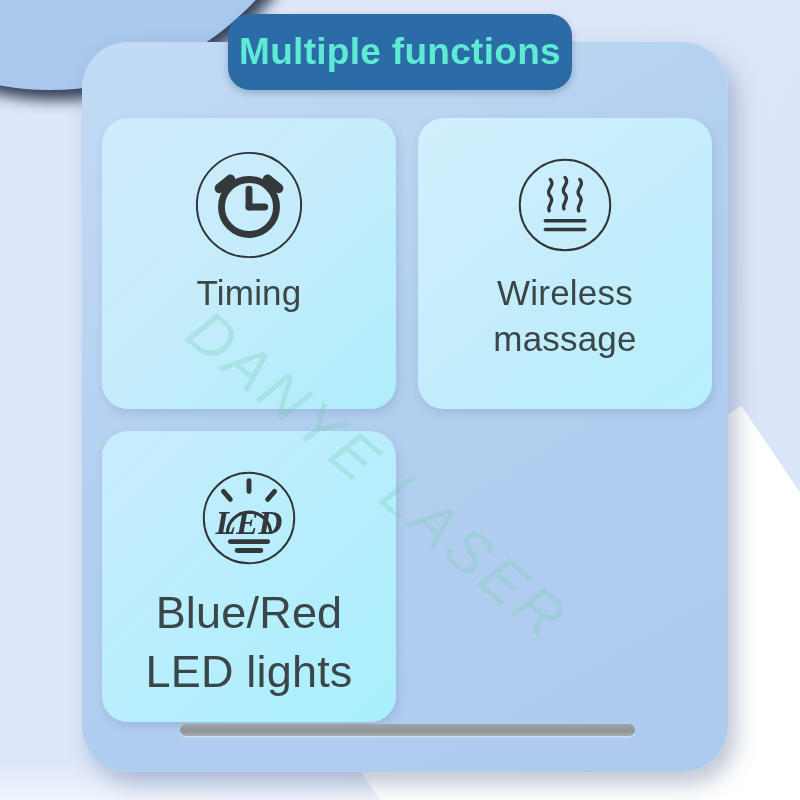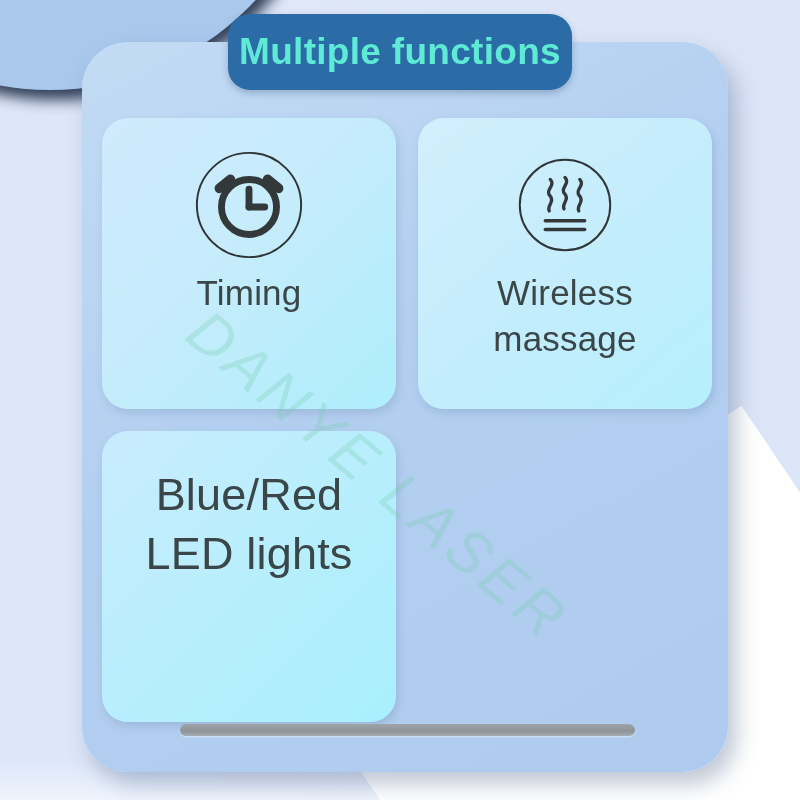--- a/index.html
+++ b/index.html
@@ -252,20 +252,32 @@
             <path d="M75 34 c6 6 -6 11 0 17 c5 6 -4 10 -1 15" fill="none" stroke="#33393b" stroke-width="3.4" stroke-linecap="round"></path>
             <line x1="40" y1="76" x2="80" y2="76" stroke="#33393b" stroke-width="3.6" stroke-linecap="round"></line>
             <line x1="40" y1="85" x2="80" y2="85" stroke="#33393b" stroke-width="3.6" stroke-linecap="round"></line>
           </svg>
         </div>
         <div class="card-label">Wireless
 massage</div>
       </div>
 
       <div class="card card-4">
+        <div class="icon-wrap">
+          <svg viewBox="0 0 120 120" aria-hidden="true">
+            <circle cx="60" cy="60" r="46" fill="none" stroke="#2f3638" stroke-width="2"></circle>
+            <line x1="60" y1="22" x2="60" y2="33" stroke="#33393b" stroke-width="5" stroke-linecap="round"></line>
+            <line x1="34" y1="33" x2="41" y2="41" stroke="#33393b" stroke-width="5" stroke-linecap="round"></line>
+            <line x1="86" y1="33" x2="79" y2="41" stroke="#33393b" stroke-width="5" stroke-linecap="round"></line>
+            <path d="M38 76 a22 22 0 0 1 44 0" fill="none" stroke="#33393b" stroke-width="3.2"></path>
+            <text x="60" y="76" text-anchor="middle" font-family="Liberation Serif, serif" font-size="34" font-style="italic" font-weight="700" fill="#33393b">LED</text>
+            <line x1="41" y1="84" x2="79" y2="84" stroke="#33393b" stroke-width="5" stroke-linecap="round"></line>
+            <line x1="48" y1="93" x2="72" y2="93" stroke="#33393b" stroke-width="5" stroke-linecap="round"></line>
+          </svg>
+        </div>
         <div class="card-label">Blue/Red
 LED lights</div>
       </div>
 
     </div>
 
     <div class="panel-indicator"></div>
   </div>
 
   <div class="watermark">DANYE LASER</div>

